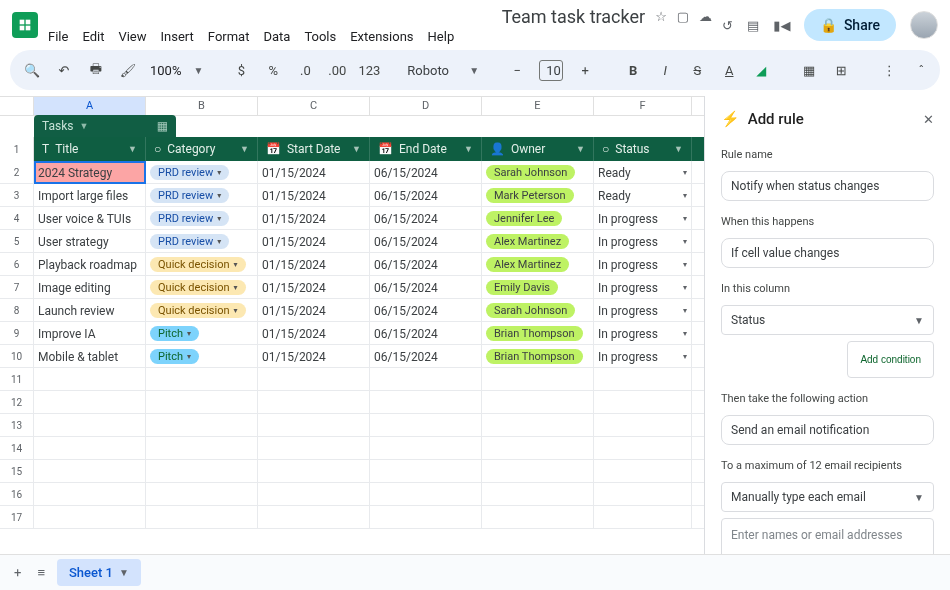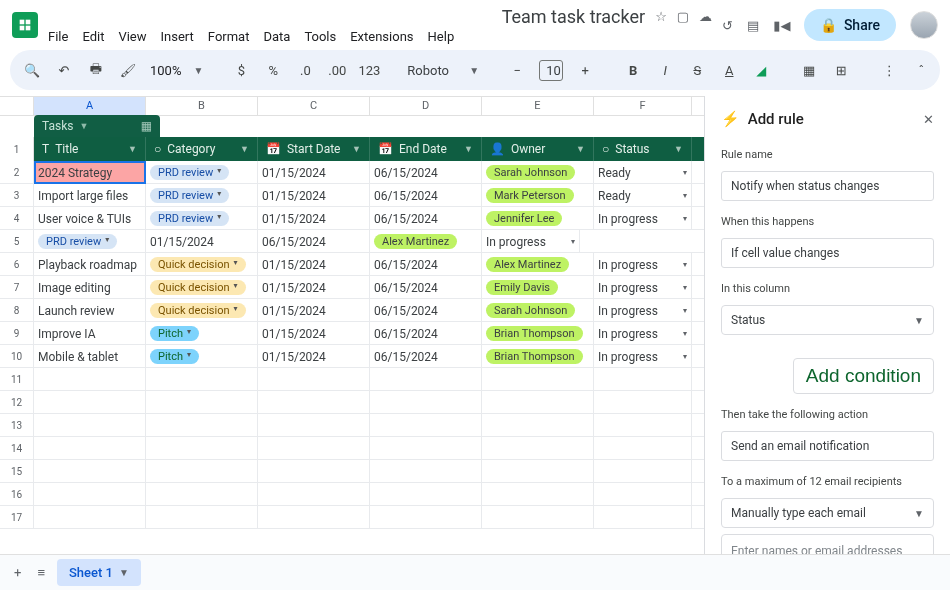--- a/index.html
+++ b/index.html
@@ -32,57 +32,57 @@
 
 .main { display: flex; height: calc(590px - 84px - 36px); }
 
 
 .sheet-area { flex: 1; position: relative; overflow: hidden; border-top:1px solid #e0e0e0; margin-top:6px; }
 .col-headers { display: flex; background: #fff; font-size: 11px; color: #5f6368; border-bottom:1px solid #e0e0e0; }
 .corner-cell { width: 34px; height: 18px; border-right: 1px solid #e0e0e0; }
 .col-h { text-align: center; height: 18px; line-height:18px; border-right: 1px solid #e0e0e0; background:#fff; }
 .col-h.selected { background:#d3e3fd; color:#0b57d0; }
 
-.smart-tab { display: flex; align-items: center; background: #115e44; color: #c5e1d6; width:126px; height:22px; margin-left:34px; border-radius:4px 4px 0 0; padding:0 8px; gap:6px; position:absolute; top:18px; font-size:12px; }
+.smart-tab { display: flex; align-items: center; background: #115e44; color: #c5e1d6; width:142px; height:22px; margin-left:34px; border-radius:4px 4px 0 0; padding:0 8px; gap:6px; position:absolute; top:18px; font-size:12px; }
 .smart-tab .grid-i { margin-left:auto; opacity:0.8; }
 .smart-tab .drop-i { opacity:0.7; font-size:9px; }
 
 .field-row { display: flex; background: #0f5e42; color: #e3efe9; font-size: 12px; position:absolute; top:40px; left:0; right:0; height:24px; }
 .row-num-head { width:34px; background:#fff; border-right:1px solid #e0e0e0; }
 .field { display: flex; align-items: center; padding: 0 8px; gap: 6px; border-right: 1px solid rgba(255,255,255,0.15); height:24px; }
 .field .drop-i { margin-left:auto; font-size:9px; opacity:0.7; }
 
 .grid-body { position:absolute; top:64px; left:0; right:0; bottom:0; overflow:auto; }
 .row { display: flex; height: 23px; border-bottom:1px solid #e8eaed; }
 .row-num { width: 34px; display: flex; align-items: center; justify-content: center; font-size: 10px; color: #5f6368; background:#fff; border-right:1px solid #e8eaed; }
 .cell { border-right: 1px solid #e8eaed; height:23px; display:flex; align-items:center; padding:0 4px; font-size:12px; overflow:hidden; white-space:nowrap; }
 .cell.selected { outline:2px solid #1a73e8; outline-offset:-2px; background:#fca5a5; }
 
-.pill { border-radius: 11px; padding: 1px 8px; font-size: 11px; display:inline-flex; gap:4px; }
+.pill { border-radius: 11px; padding: 1px 8px; font-size: 11px; display:inline-flex; align-items:center; gap:4px; }
 .pill .drop-i { font-size:8px; color:#555; }
 .pill-prd { background:#d5e4f5; color:#174ea6; }
 .pill-quick { background:#fce8b2; color:#7a5300; }
 .pill-pitch { background:#7dd3fc; color:#0d652d; }
 
 .owner-chip { background:#bef264; border-radius:12px; padding:1px 8px; font-size:11px; color:#3c4043; }
 
 .status-cell { display:flex; align-items:center; justify-content:space-between; width:100%; }
 .status-cell .drop-i { font-size:8px; color:#5f6368; margin-left:auto; }
 
 
 .w-title{width:112px;} .w-cat{width:112px;} .w-start{width:112px;} .w-end{width:112px;} .w-owner{width:112px;} .w-status{width:98px;}
 
 
 .side-panel { width: 246px; border-left: 1px solid #dadce0; padding: 14px 16px; display:flex; flex-direction:column; gap:6px; overflow-y:auto; margin-top:6px; }
 .sp-header { display: flex; align-items: center; justify-content: space-between; margin-bottom: 6px; }
 .sp-title { display:flex; align-items:center; gap:8px; font-size:15px; font-weight:500; color:#1f1f1f; }
 .sp-label { font-size: 11px; color: #444746; margin-top:8px; margin-bottom:4px; }
-.sp-input { width:100%; border:1px solid #dadce0; border-radius:3px; padding:7px 9px; font-size:12px; color:#3c4043; font-family:inherit; }
+.sp-input { width:100%; border:1px solid #dadce0; border-radius:8px; padding:7px 9px; font-size:12px; color:#3c4043; font-family:inherit; }
 .sp-select { width:100%; border:1px solid #dadce0; border-radius:4px; padding:7px 9px; font-size:12px; color:#3c4043; display:flex; justify-content:space-between; align-items:center; cursor:pointer; }
-.add-cond { border:1px solid #dadce0; border-radius:4px; padding:6px 12px; font-size:19px; color:#0d652d; align-self:flex-end; margin-top:17px; cursor:pointer; background:#fff; }
+.add-cond { border:1px solid #dadce0; border-radius:4px; padding:12px 12px; font-size:10px; color:#0d652d; align-self:flex-end; margin-top:0; cursor:pointer; background:#fff; }
 .sp-textarea { width:100%; border:1px solid #dadce0; border-radius:4px; padding:9px; font-size:12px; color:#80868b; min-height:42px; }
 
 
 .bottom { display:flex; align-items:center; height:36px; border-top:1px solid #e0e0e0; padding:0 10px; gap:8px; position:absolute; bottom:0; left:0; right:0; background:#f9fbfd; }
 .bt-btn { color:#5f6368; cursor:pointer; padding:4px; }
 .sheet-tab { background:#d3e3fd; color:#0b57d0; padding:6px 12px; border-radius:4px; font-size:13px; display:flex; align-items:center; gap:6px; cursor:pointer; font-weight:500; }
 </style>
 </head>
 <body>
 
@@ -276,20 +276,21 @@
           </div>
           <div class="cell w-status">
             <span class="status-cell">
               <span>In progress</span>
               <span class="drop-i">▾</span>
             </span>
           </div>
         </div>
         <div class="row">
           <div class="row-num">5</div>
+          <div class="cell w-title">User strategy</div>
           <div class="cell w-cat">
             <span class="pill pill-prd">PRD review <span class="drop-i">▾</span></span>
           </div>
           <div class="cell w-start">01/15/2024</div>
           <div class="cell w-end">06/15/2024</div>
           <div class="cell w-owner">
             <span class="owner-chip">Alex Martinez</span>
           </div>
           <div class="cell w-status">
             <span class="status-cell">

